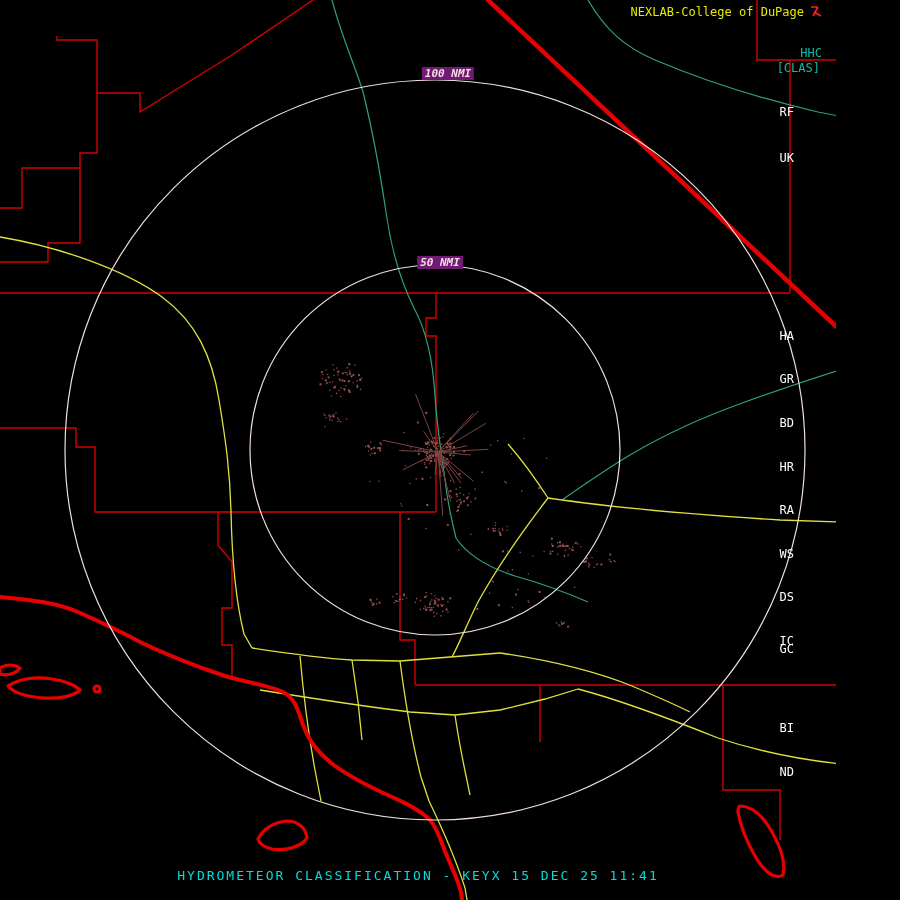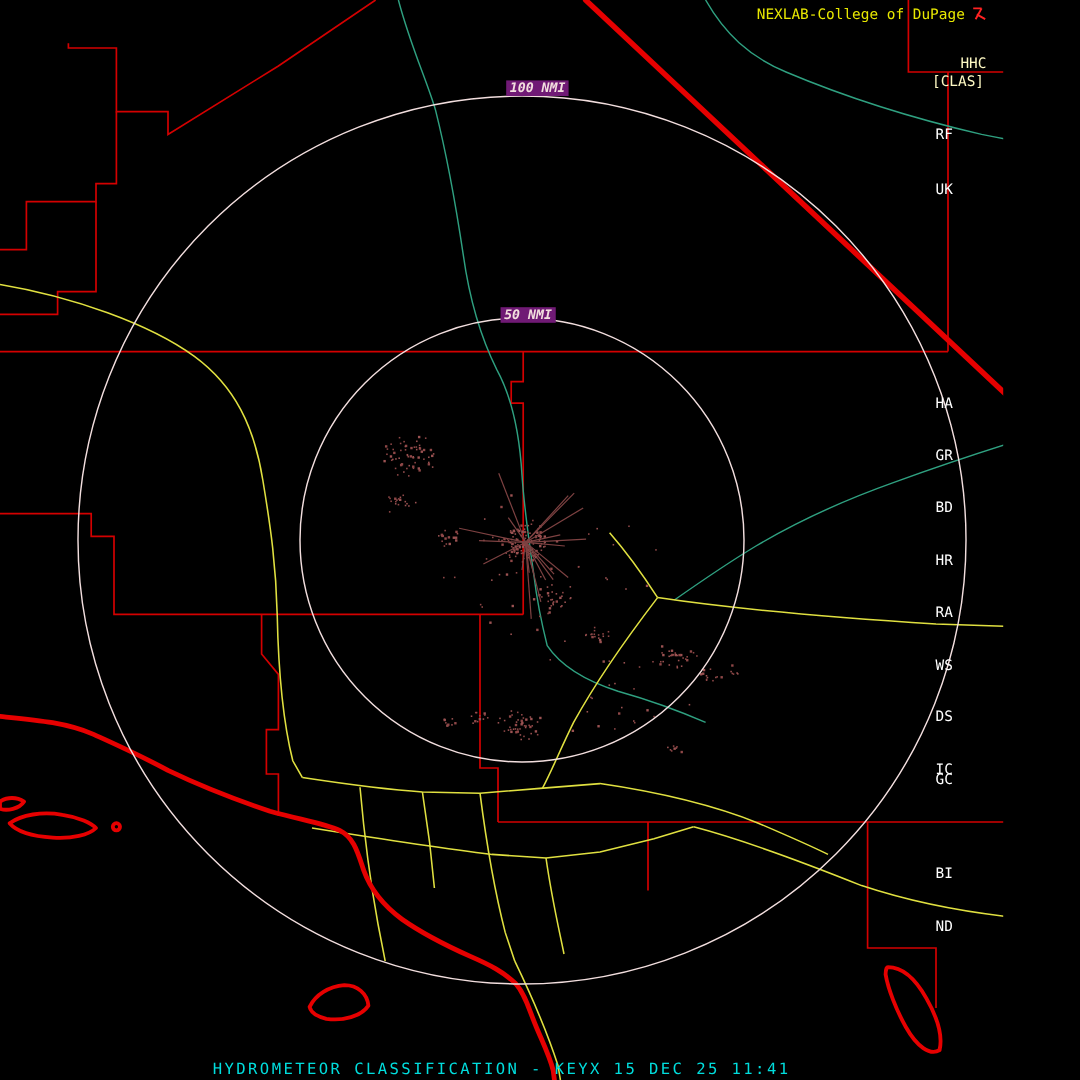--- a/index.html
+++ b/index.html
@@ -1,25 +1,25 @@
 <!DOCTYPE html>
 <html><head>
 <meta charset="utf-8">
 <style>
   html,body{margin:0;padding:0;background:#000;}
   .stage{position:relative;width:836px;height:900px;background:#000;overflow:hidden;
          font-family:"DejaVu Sans Mono", monospace;}
   svg.map{position:absolute;left:0;top:0;}
   .hdr{position:absolute;top:4px;right:12px;display:flex;align-items:center;gap:5px;
        font-size:12px;white-space:pre;}
-  .ftr{position:absolute;bottom:1px;left:0;width:100%;text-align:center;font-size:13px;
+  .ftr{position:absolute;bottom:17px;left:0;width:100%;text-align:center;font-size:13px;
        letter-spacing:2px;white-space:pre;}
   .ring-label{position:absolute;transform:translateX(-50%);font-size:11px;font-weight:bold;
        font-style:italic;background:#701a75;padding:0 3px;white-space:pre;}
-  .leg-head{position:absolute;color:#fef9c3;font-size:12px;white-space:pre;}
+  .leg-head{position:absolute;color:#14b8a6;font-size:12px;white-space:pre;}
   .leg-label{position:absolute;right:42px;color:#fff;font-size:12px;white-space:pre;}
 </style>
 </head>
 <body>
 
 <div class="stage">
 
   <svg class="map" width="900" height="900" viewBox="0 0 900 900">
 
     <g fill="none" stroke-width="1.4" stroke="#d40000">

